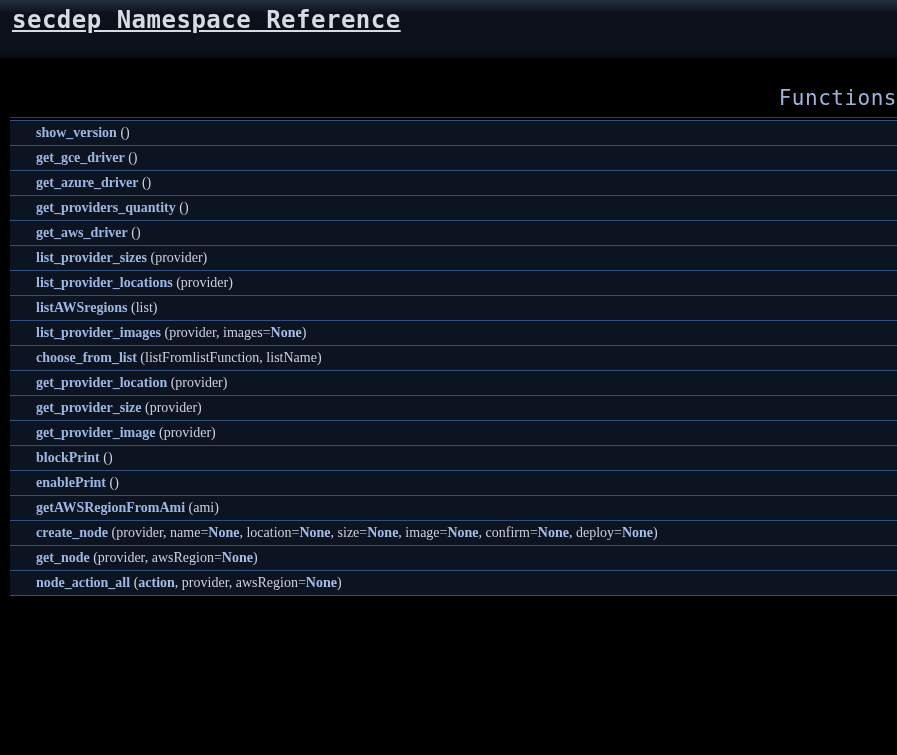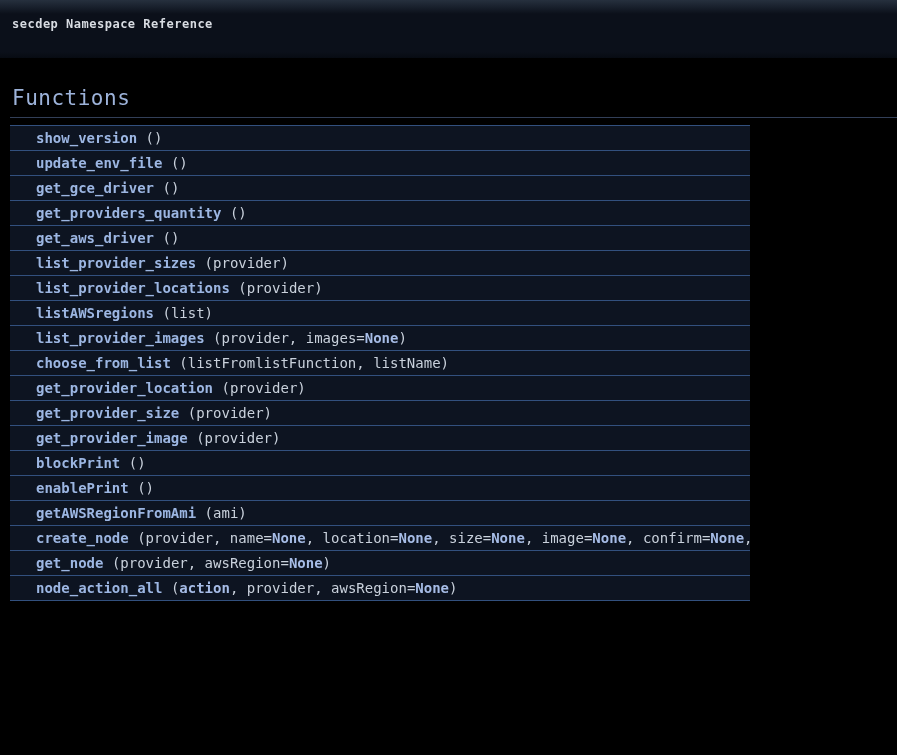--- a/index.html
+++ b/index.html
@@ -20,41 +20,44 @@
   body{
     background:var(--page-bg);
     font-family:"DejaVu Sans Mono", monospace;
   }
   .page-header{
     height:58px;
     background:linear-gradient(to bottom, var(--header-grad) 0px, var(--header-bg) 14px, var(--header-bg) 90%, #070b12 100%);
   }
   .page-title{
     display:block;
-    padding:17px 0 0 12px;
-    font-size:12px;
+    padding:6px 0 0 12px;
+    font-size:24px;
     font-weight:bold;
     letter-spacing:0.5px;
     color:var(--title-color);
     white-space:nowrap;
+    text-decoration:underline;
   }
   .group-header{
     margin:28px 0 0 10px;
     padding:0 0 7px 2px;
     border-bottom:1px solid var(--heading-underline);
     font-size:21px;
     font-weight:normal;
     color:var(--heading-color);
     letter-spacing:0.5px;
+    text-align:right;
   }
   table.memberdecls{
-    margin:7px 0 0 10px;
-    width:740px;
+    margin:2px 0 0 10px;
+    width:887px;
     border-collapse:collapse;
     table-layout:fixed;
+    font-family:Liberation Serif, serif;
   }
   table.memberdecls td{
     background:var(--row-bg);
     border-top:1px solid var(--row-border);
     height:24px;
     line-height:24px;
     padding:0 0 0 26px;
     font-size:14px;
     white-space:nowrap;
     overflow:hidden;
@@ -79,24 +82,24 @@
 </div>
 
 <h2 class="group-header">Functions</h2>
 
 <table class="memberdecls">
   <tbody id="functions-body">
       <tr>
         <td><span class="fname">show_version</span> <span class="p">()</span></td>
       </tr>
       <tr>
-        <td><span class="fname">update_env_file</span> <span class="p">()</span></td>
+        <td><span class="fname">get_gce_driver</span> <span class="p">()</span></td>
       </tr>
       <tr>
-        <td><span class="fname">get_gce_driver</span> <span class="p">()</span></td>
+        <td><span class="fname">get_azure_driver</span> <span class="p">()</span></td>
       </tr>
       <tr>
         <td><span class="fname">get_providers_quantity</span> <span class="p">()</span></td>
       </tr>
       <tr>
         <td><span class="fname">get_aws_driver</span> <span class="p">()</span></td>
       </tr>
       <tr>
         <td><span class="fname">list_provider_sizes</span> <span class="p">(provider)</span></td>
       </tr>

